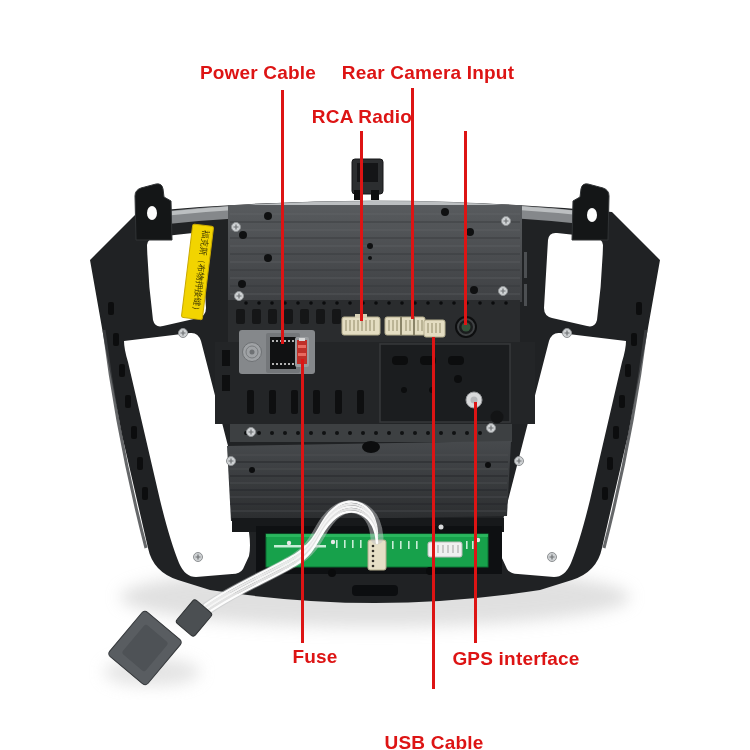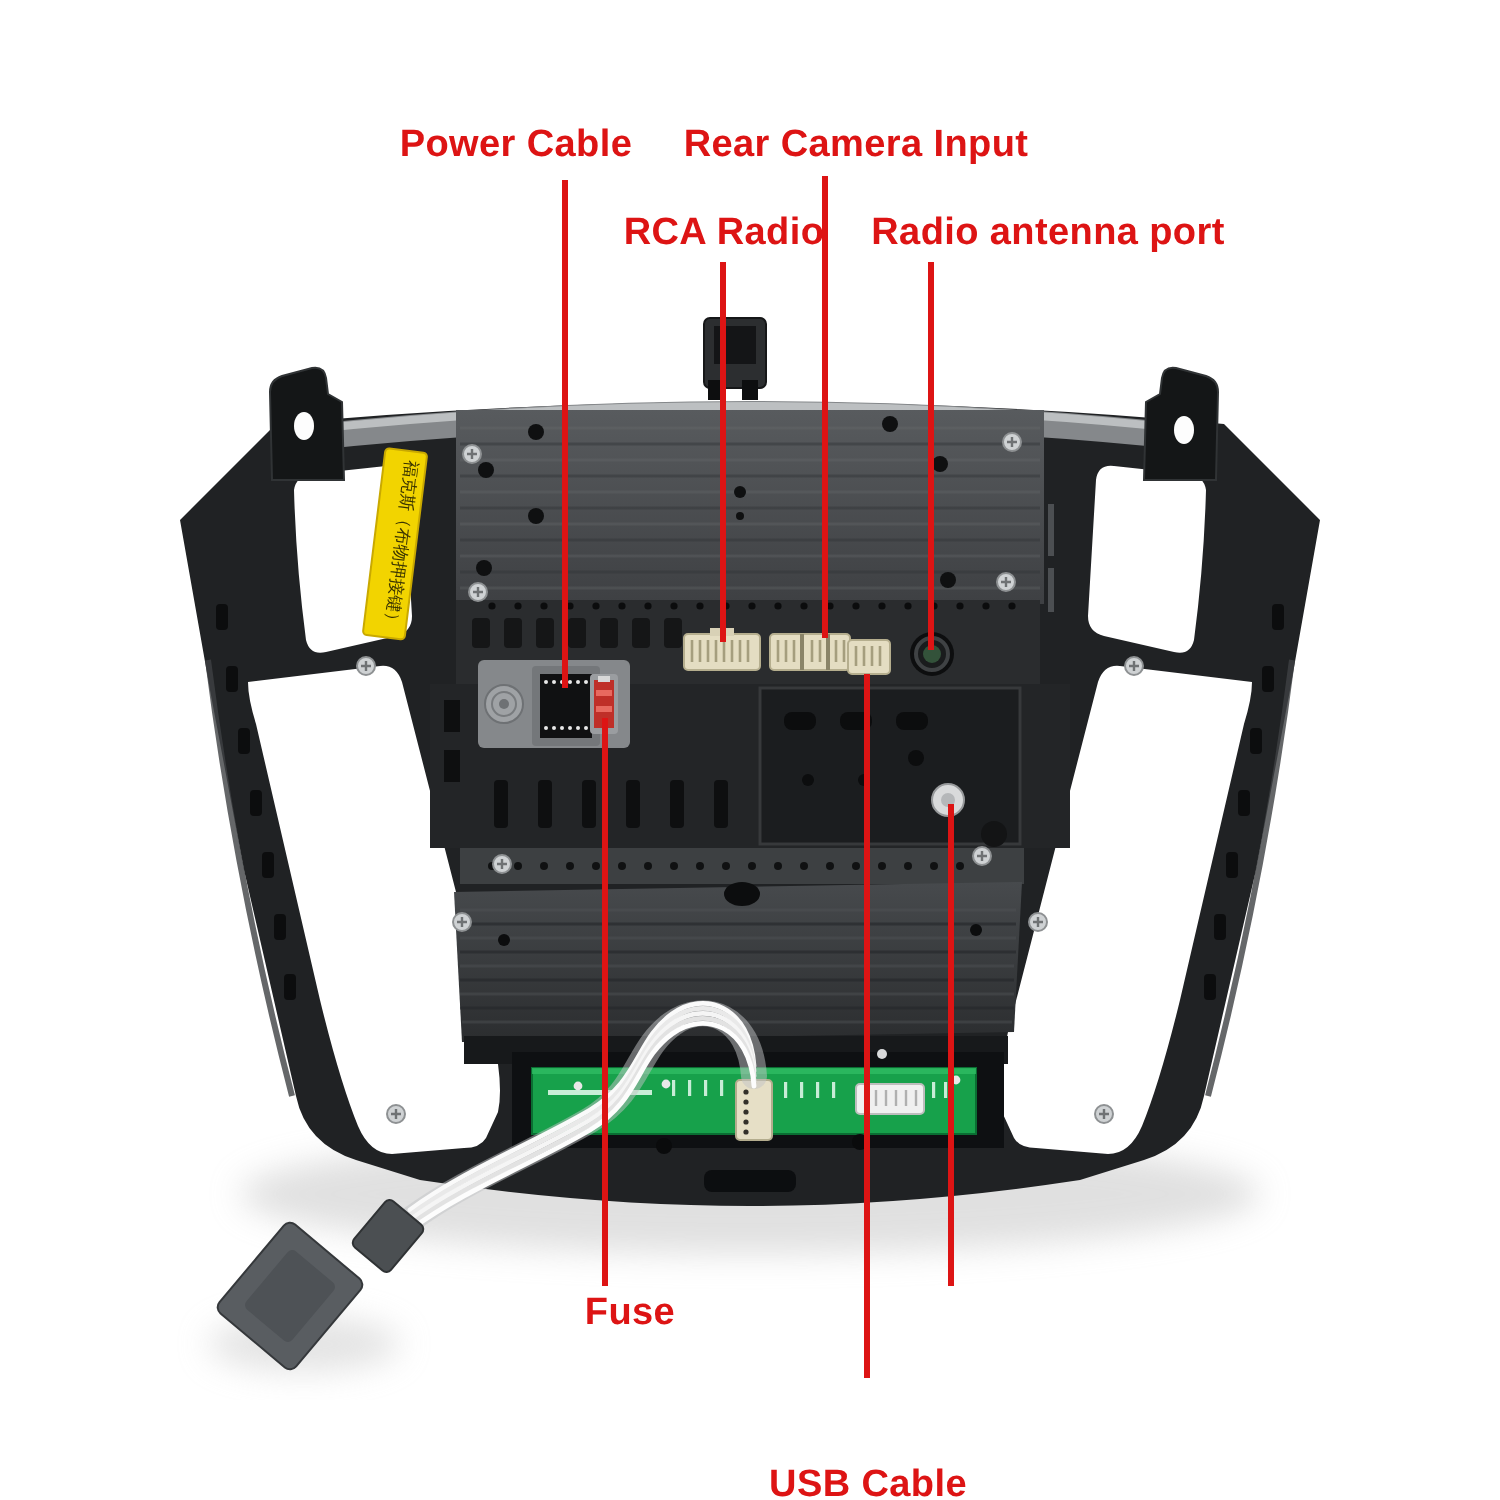--- a/index.html
+++ b/index.html
@@ -410,17 +410,17 @@
   <div class="ann-line" id="line-rear"></div>
   <div class="ann-line" id="line-rca"></div>
   <div class="ann-line" id="line-radio"></div>
   <div class="ann-line" id="line-fuse"></div>
   <div class="ann-line" id="line-usb"></div>
   <div class="ann-line" id="line-gps"></div>
 
   <div class="ann-label" id="lbl-power">Power Cable</div>
   <div class="ann-label" id="lbl-rear">Rear Camera Input</div>
   <div class="ann-label" id="lbl-rca">RCA Radio</div>
-  <div class="ann-label" id="lbl-radio">Radio antenna port</div>
   <div class="ann-label" id="lbl-fuse">Fuse</div>
+  <div class="ann-label" id="lbl-gps">GPS interface</div>
   <div class="ann-label" id="lbl-usb">USB Cable</div>
 
 </div>
 
 </body></html>

